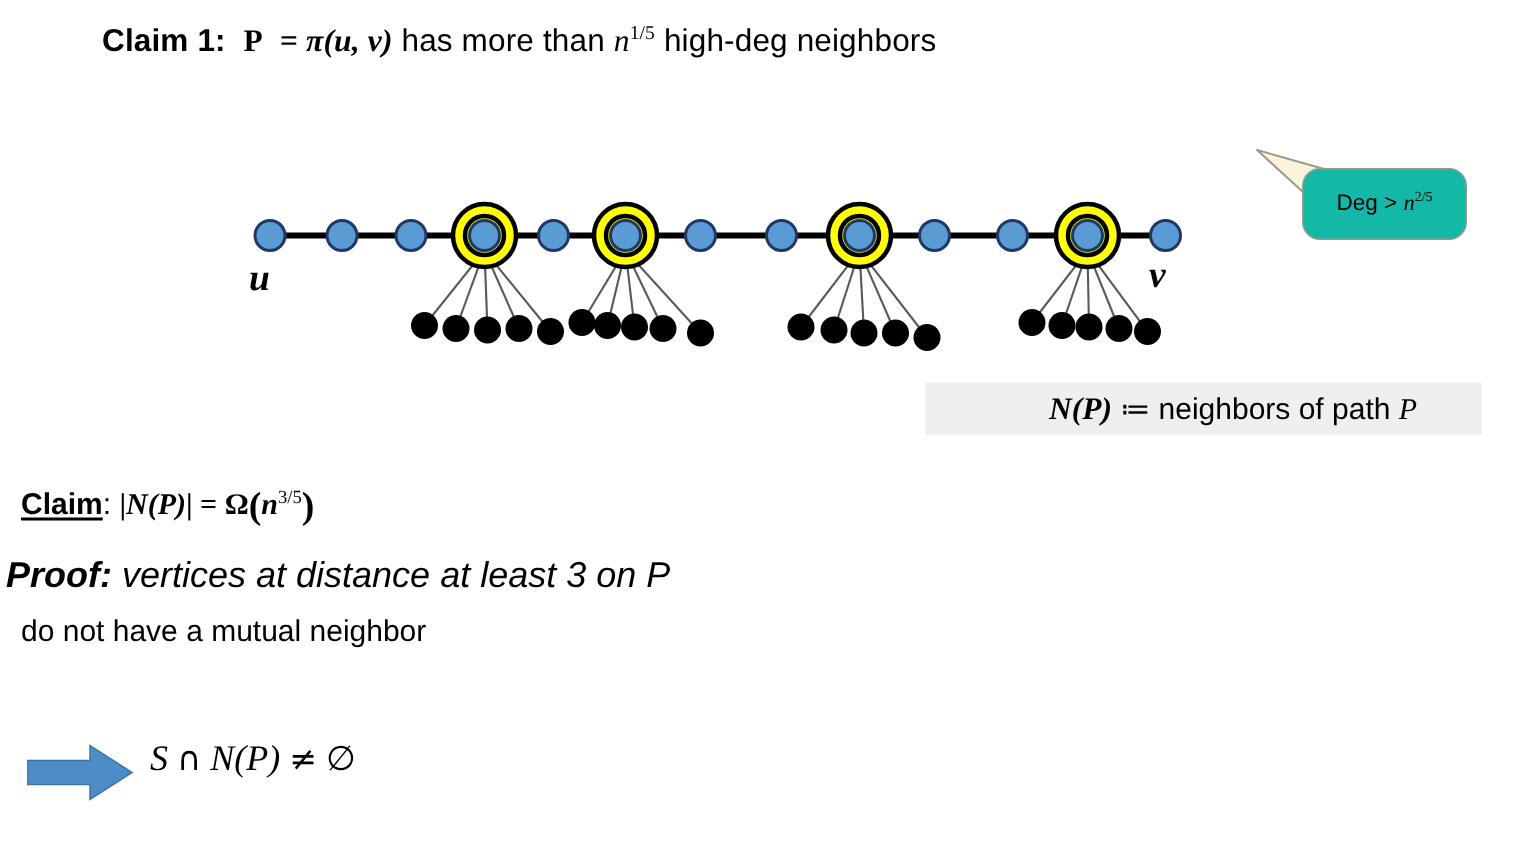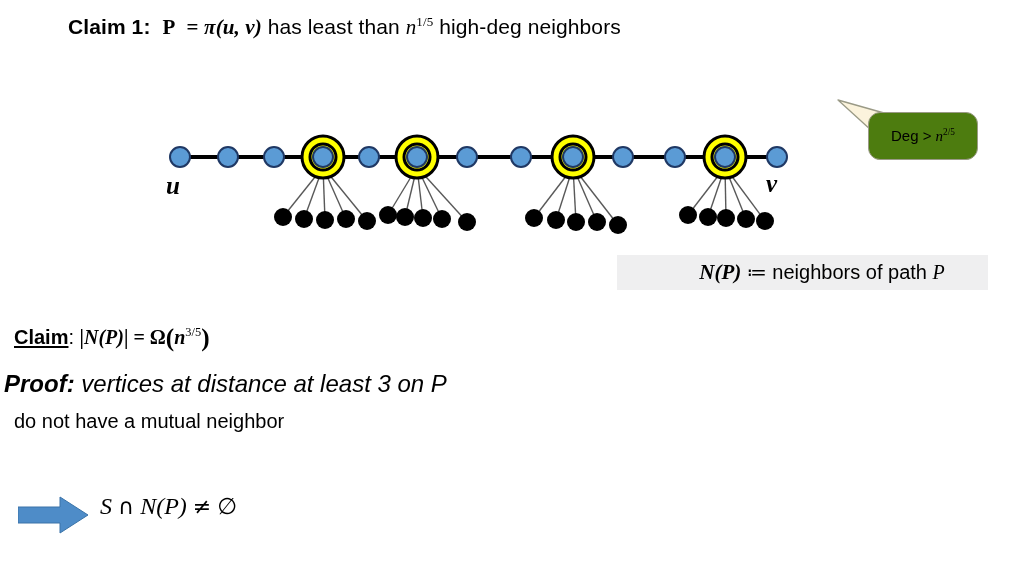--- a/index.html
+++ b/index.html
@@ -69,21 +69,21 @@
   }
   #label-u { left: 166px; top: 172px; }
   #label-v { left: 766px; top: 170px; }
 
   
   #deg-callout {
     left: 868px;
     top: 112px;
     width: 110px;
     height: 48px;
-    background: #4d7c0f;
+    background: #14b8a6;
     border: 1.3px solid #9a9a86;
     border-radius: 12px;
     box-sizing: border-box;
     display: flex;
     align-items: center;
     justify-content: center;
     font-size: 15px;
   }
   #deg-callout .mathi {
     font-family: "Liberation Serif", serif;
@@ -190,21 +190,21 @@
     font-family: "DejaVu Sans", sans-serif;
     font-size: 0.95em;
   }
 </style>
 </head>
 <body style="background: rgb(255, 255, 255);">
 
 <div class="abs" id="case-title">
   <span class="bold">Claim 1:</span>
   <span>&nbsp;</span><span class="mathb">P</span>
-  <span class="mathb">&nbsp;</span><span class="mathb">=</span><span class="mathb">&nbsp;</span><span class="mathbi">π</span><span class="mathbi">(</span><span class="mathbi">u</span><span class="mathbi">, </span><span class="mathbi">v</span><span class="mathbi">)</span><span> has least than </span><span class="mathi">n</span><sup class="frac">1/5</sup><span> high-deg neighbors</span>
+  <span class="mathb">&nbsp;</span><span class="mathb">=</span><span class="mathb">&nbsp;</span><span class="mathbi">π</span><span class="mathbi">(</span><span class="mathbi">u</span><span class="mathbi">, </span><span class="mathbi">v</span><span class="mathbi">)</span><span> has more than </span><span class="mathi">n</span><sup class="frac">1/5</sup><span> high-deg neighbors</span>
 </div>
 
 <svg class="abs" id="graph-figure" viewBox="0 0 1024 576" xmlns="http://www.w3.org/2000/svg">
   <g id="graph-edges">
       <line x1="180" y1="157" x2="228" y2="157" stroke="#000000" stroke-width="4" stroke-linecap="butt"></line>
       <line x1="228" y1="157" x2="274" y2="157" stroke="#000000" stroke-width="4" stroke-linecap="butt"></line>
       <line x1="274" y1="157" x2="323" y2="157" stroke="#000000" stroke-width="4" stroke-linecap="butt"></line>
       <line x1="323" y1="157" x2="369" y2="157" stroke="#000000" stroke-width="4" stroke-linecap="butt"></line>
       <line x1="369" y1="157" x2="417" y2="157" stroke="#000000" stroke-width="4" stroke-linecap="butt"></line>
       <line x1="417" y1="157" x2="467" y2="157" stroke="#000000" stroke-width="4" stroke-linecap="butt"></line>

